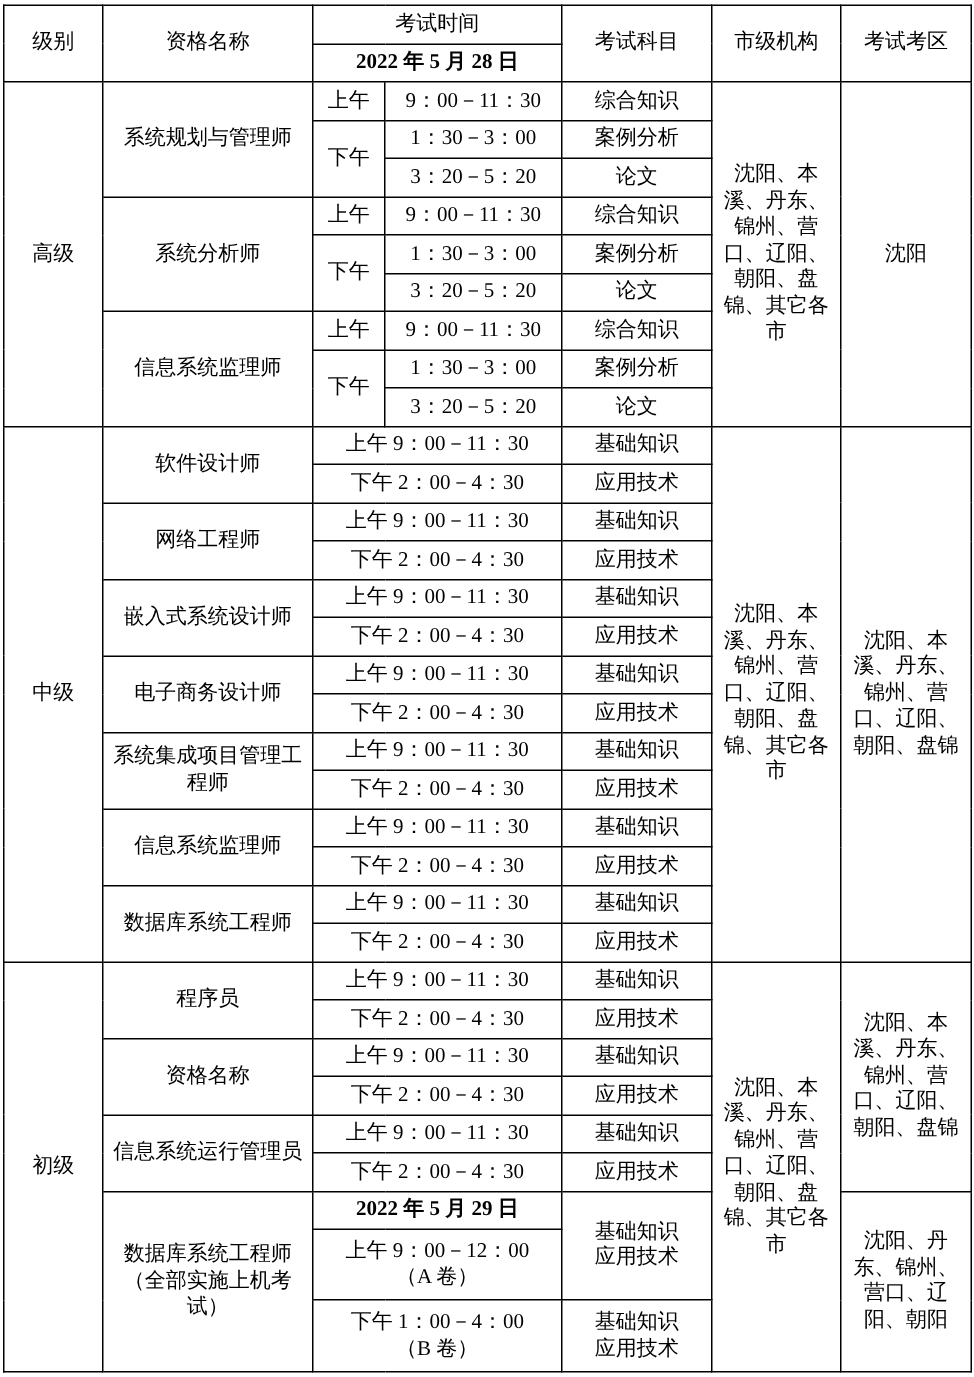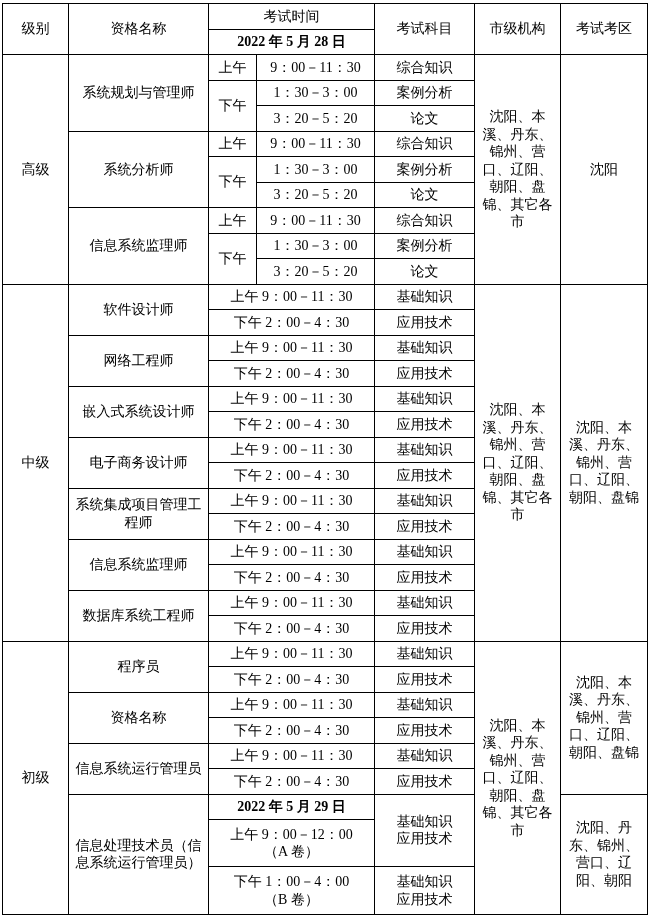--- a/index.html
+++ b/index.html
@@ -247,21 +247,21 @@
       <td rowspan="2" class="qual two-line">信息系统运行管理员</td>
       <td colspan="2" class="timecell">上午 9：00－11：30</td>
       <td class="subj">基础知识</td>
     </tr>
     <tr>
       <td colspan="2" class="timecell">下午 2：00－4：30</td>
       <td class="subj">应用技术</td>
     </tr>
 
     <tr>
-      <td rowspan="4" class="qual two-line">信息处理技术员（信息系统运行管理员）</td>
+      <td rowspan="4" class="qual two-line">数据库系统工程师（全部实施上机考试）</td>
       <td colspan="2" class="datehdr">2022 年 5 月 29 日</td>
       <td rowspan="2" class="subj">
         <div>基础知识</div>
         <div>应用技术</div>
       </td>
       <td rowspan="4" class="area thickline">沈阳、丹东、锦州、营口、辽阳、朝阳</td>
     </tr>
     <tr>
       <td colspan="2" class="timecell">
         <div>上午 9：00－12：00</div>

